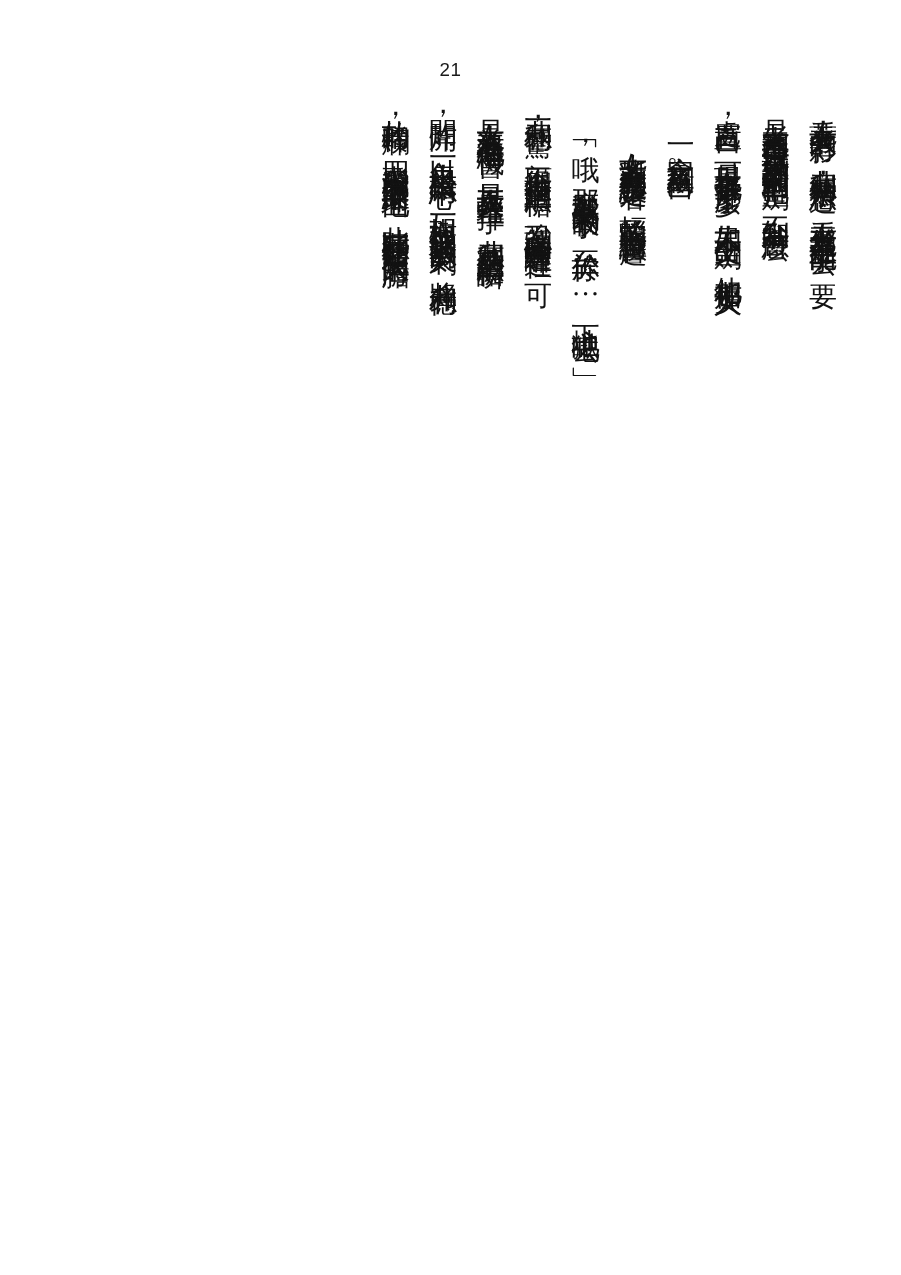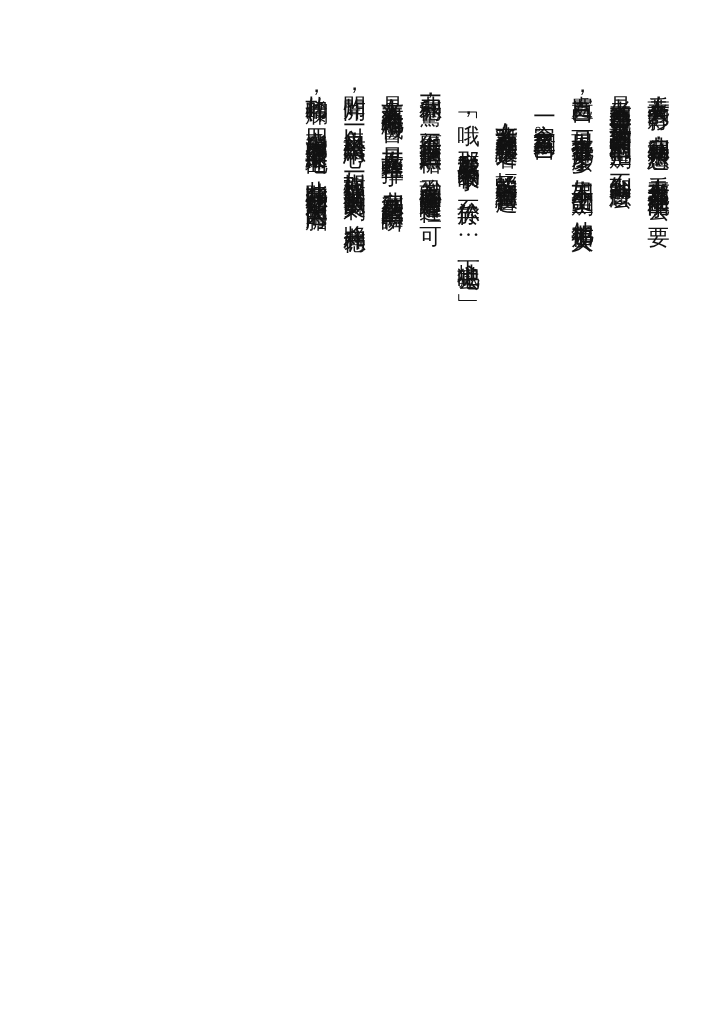--- a/index.html
+++ b/index.html
@@ -60,20 +60,21 @@
   .column.indent {
     padding-top: 26px;
     box-sizing: border-box;
   }
 </style>
 </head>
 <body>
 
 <div class="page">
 
+  <div class="page-number">21</div>
 
   <div class="body-text">
     <div class="column">看著女人的背影，弗利德無奈想道，看來老大那裡是不能回去了，要</div>
     <div class="column">是老大知道自己弄丟了接下來計劃需要用到的三把聖劍，不知到時會怎麼</div>
     <div class="column">處置自己，可是現在也管不了那麼多了，如果不交出聖劍，他相信那女人</div>
     <div class="column indent">一定會立刻殺了自己。</div>
     <div class="column indent">女人背對著弗利德緩緩走著，輕柔的聲音繼續響起。</div>
     <div class="column indent">「哦，那麼我就不客氣的收下了，至於你……下地獄去吧！」</div>
     <div class="column">弗利德一驚，顧不得插在身上的黑槍，強忍著劇痛企圖逃離這裡，可</div>
     <div class="column">是女人並沒有給他任何機會，只見女人輕輕一揮手，弗利德身上的黑槍瞬</div>

